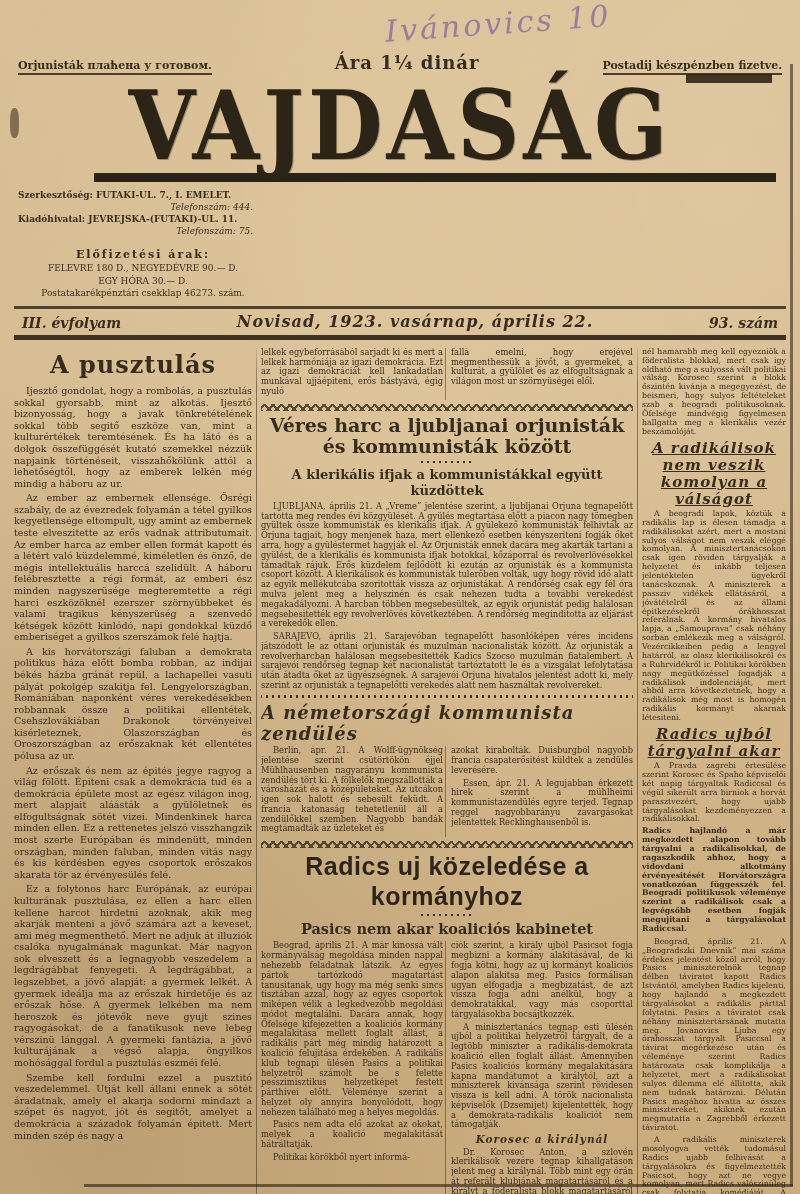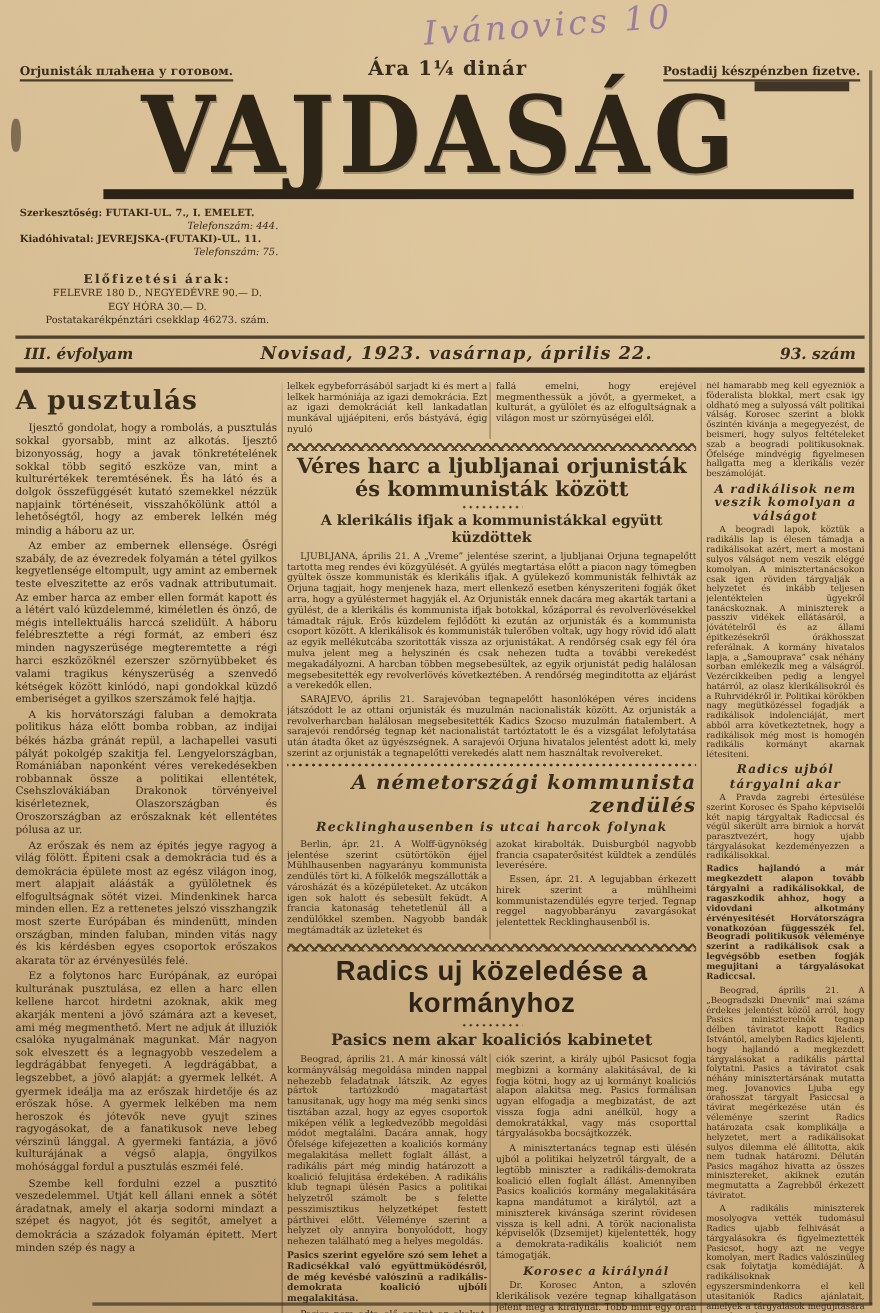--- a/index.html
+++ b/index.html
@@ -60,29 +60,29 @@
   .columns{display:flex;margin:8px 14px 0;height:912px;overflow:hidden;}
   .vrule{width:1px;background:linear-gradient(rgba(60,45,26,.1),rgba(60,45,26,.55) 4%,rgba(60,45,26,.55) 96%,rgba(60,45,26,.1));margin:0 4px;}
   .col{overflow:hidden;}
   .col1{width:238px;font-size:9.5px;line-height:1.22;text-align:justify;}
   .col2{width:372px;font-size:8.3px;line-height:1.18;text-align:justify;}
   .col3{flex:1;font-size:7.8px;line-height:1.14;text-align:justify;}
   p{margin:0 0 3px;text-indent:12px;}
   p.no-indent{text-indent:0;}
   p.bold-para{font-weight:bold;text-indent:0;margin:3px 0 4px;}
   
-  .t-pusztulas{font-size:24px;font-weight:bold;text-align:left;margin:2px 0 6px;letter-spacing:1px;}
+  .t-pusztulas{font-size:24px;font-weight:bold;text-align:center;margin:2px 0 6px;letter-spacing:1px;}
   .t-veres{font-size:19px;font-weight:bold;text-align:center;line-height:1.12;margin:4px 8px 3px;}
   .s-veres{font-size:13px;font-weight:bold;text-align:center;margin:2px 0 4px;}
-  .t-nemet{font-size:18px;font-weight:bold;font-style:italic;text-align:right;margin:3px 0 2px;letter-spacing:1px;}
+  .t-nemet{font-size:18px;font-weight:bold;font-style:italic;text-align:left;margin:3px 0 2px;letter-spacing:1px;}
   .s-nemet{font-size:11.5px;font-weight:bold;font-style:italic;text-align:center;margin:0 0 4px;letter-spacing:1px;}
   .t-radics{font-family:"Liberation Sans",sans-serif;font-size:25px;font-weight:bold;text-align:center;margin:3px 0 2px;letter-spacing:.5px;color:#2e251a;}
   .s-radics{font-size:14.5px;font-weight:bold;text-align:center;margin:1px 0 4px;}
   .sub2{font-size:10.5px;font-weight:bold;font-style:italic;text-align:center;margin:3px 0 2px;letter-spacing:1px;}
-  .col3 .sub2{font-size:11px;}
+  .col3 .sub2{font-size:15px;text-decoration:underline;}
   
   .ornament{height:7px;margin:4px 0;opacity:.8;
     background:
       repeating-linear-gradient(45deg,#3a2d1a 0 2px,transparent 2px 6px),
       repeating-linear-gradient(-45deg,#3a2d1a 0 2px,transparent 2px 6px);}
   .dots{height:5px;margin:3px 0;
     background-image:radial-gradient(circle,#3a2d1a 1.1px,transparent 1.4px);
     background-size:6px 5px;background-position:center;}
   .tinydots{width:56px;height:4px;margin:0 auto 3px;
     background-image:radial-gradient(circle,#3a2d1a 1px,transparent 1.2px);
@@ -162,40 +162,38 @@
 
       <div class="t-veres">Véres harc a ljubljanai orjunisták és kommunisták között</div>
       <div class="tinydots"></div>
       <div class="s-veres">A klerikális ifjak a kommunistákkal együtt küzdöttek</div>
       <p>LJUBLJANA, április 21. A „Vreme” jelentése szerint, a ljubljanai Orjuna tegnapelőtt tartotta meg rendes évi közgyülését. A gyülés megtartása előtt a piacon nagy tömegben gyültek össze kommunisták és klerikális ifjak. A gyülekező kommunisták felhivták az Orjuna tagjait, hogy menjenek haza, mert ellenkező esetben kényszeriteni fogják őket arra, hogy a gyüléstermet hagyják el. Az Orjunisták ennek dacára meg akarták tartani a gyülést, de a klerikális és kommunista ifjak botokkal, kőzáporral és revolverlövésekkel támadtak rájuk. Erős küzdelem fejlődött ki ezután az orjunisták és a kommunista csoport között. A klerikálisok és kommunisták tulerőben voltak, ugy hogy rövid idő alatt az egyik mellékutcába szoritották vissza az orjunistákat. A rendőrség csak egy fél óra mulva jelent meg a helyszinén és csak nehezen tudta a további verekedést megakadályozni. A harcban többen megsebesültek, az egyik orjunistát pedig halálosan megsebesitették egy revolverlövés következtében. A rendőrség meginditotta az eljárást a verekedők ellen.</p>
       <p>SARAJEVO, április 21. Sarajevóban tegnapelőtt hasonlóképen véres incidens játszódott le az ottani orjunisták és muzulmán nacionalisták között. Az orjunisták a revolverharcban halálosan megsebesitették Kadics Szocso muzulmán fiatalembert. A sarajevói rendőrség tegnap két nacionalistát tartóztatott le és a vizsgálat lefolytatása után átadta őket az ügyészségnek. A sarajevói Orjuna hivatalos jelentést adott ki, mely szerint az orjunisták a tegnapelőtti verekedés alatt nem használtak revolvereket.</p>
 
       <div class="dots"></div>
 
       <div class="t-nemet">A németországi kommunista zendülés</div>
-      <div class="s-nemet">Recklinghausenben is utcai harcok folynak</div>
       <div class="twocol">
         <div class="subcol first">
           <p>Berlin, ápr. 21. A Wolff-ügynökség jelentése szerint csütörtökön éjjel Mühlhausenben nagyarányu kommunista zendülés tört ki. A fölkelők megszállották a városházát és a középületeket. Az utcákon igen sok halott és sebesült feküdt. A francia katonaság tehetetlenül áll a zendülőkkel szemben. Nagyobb bandák megtámadták az üzleteket és</p>
         </div>
         <div class="subcol">
           <p class="no-indent">azokat kirabolták. Duisburgból nagyobb francia csapaterősitést küldtek a zendülés leverésére.</p>
           <p>Essen, ápr. 21. A legujabban érkezett hirek szerint a mühlheimi kommunistazendülés egyre terjed. Tegnap reggel nagyobbarányu zavargásokat jelentettek Recklinghausenből is.</p>
         </div>
       </div>
 
       <div class="ornament"></div>
 
       <div class="t-radics">Radics uj közeledése a kormányhoz</div>
       <div class="tinydots"></div>
       <div class="s-radics">Pasics nem akar koaliciós kabinetet</div>
       <div class="twocol">
         <div class="subcol first">
           <p>Beograd, április 21. A már kinossá vált kormányválság megoldása minden nappal nehezebb feladatnak látszik. Az egyes pártok tartózkodó magatartást tanusitanak, ugy hogy ma még senki sincs tisztában azzal, hogy az egyes csoportok miképen vélik a legkedvezőbb megoldási módot megtalálni. Dacára annak, hogy Őfelsége kifejezetten a koaliciós kormány megalakitása mellett foglalt állást, a radikális párt még mindig határozott a koalició felujitása érdekében. A radikális klub tegnapi ülésén Pasics a politikai helyzetről számolt be s felette pesszimisztikus helyzetképet festett párthivei előtt. Véleménye szerint a helyzet oly annyira bonyolódott, hogy nehezen található meg a helyes megoldás.</p>
-          <p class="bold-para">Pasics szerint egyelőre szó sem lehet a Radicsékkal való együttmüködésről, de még kevésbé valószinü a radikális-demokrata koalició ujbóli megalakitása.</p>
           <p>Pasics nem adta elő azokat az okokat, melyek a koalició megalakitását hátráltatják.</p>
           <p>Politikai körökből nyert informá-</p>
         </div>
         <div class="subcol">
           <p class="no-indent">ciók szerint, a király ujból Pasicsot fogja megbizni a kormány alakitásával, de ki fogja kötni, hogy az uj kormányt koaliciós alapon alakitsa meg. Pasics formálisan ugyan elfogadja a megbizatást, de azt vissza fogja adni anélkül, hogy a demokratákkal, vagy más csoporttal tárgyalásokba bocsájtkozzék.</p>
           <p>A minisztertanács tegnap esti ülésén ujból a politikai helyzetről tárgyalt, de a legtöbb miniszter a radikális-demokrata koalició ellen foglalt állást. Amennyiben Pasics koaliciós kormány megalakitására kapna mandátumot a királytól, azt a miniszterek kivánsága szerint rövidesen vissza is kell adni. A török nacionalista képviselők (Dzsemijet) kijelentették, hogy a demokrata-radikális koaliciót nem támogatják.</p>
           <div class="sub2">Korosec a királynál</div>
           <p>Dr. Korosec Anton, a szlovén klerikálisok vezére tegnap kihallgatáson jelent meg a királynál. Több mint egy órán át referált klubjának magatartásáról és a királyt a föderalista blokk magatartásáról is informálta. Dr. Korosec hangsulyozta, hogy a beogradi politikusoknak mi-</p>
         </div>
       </div>

